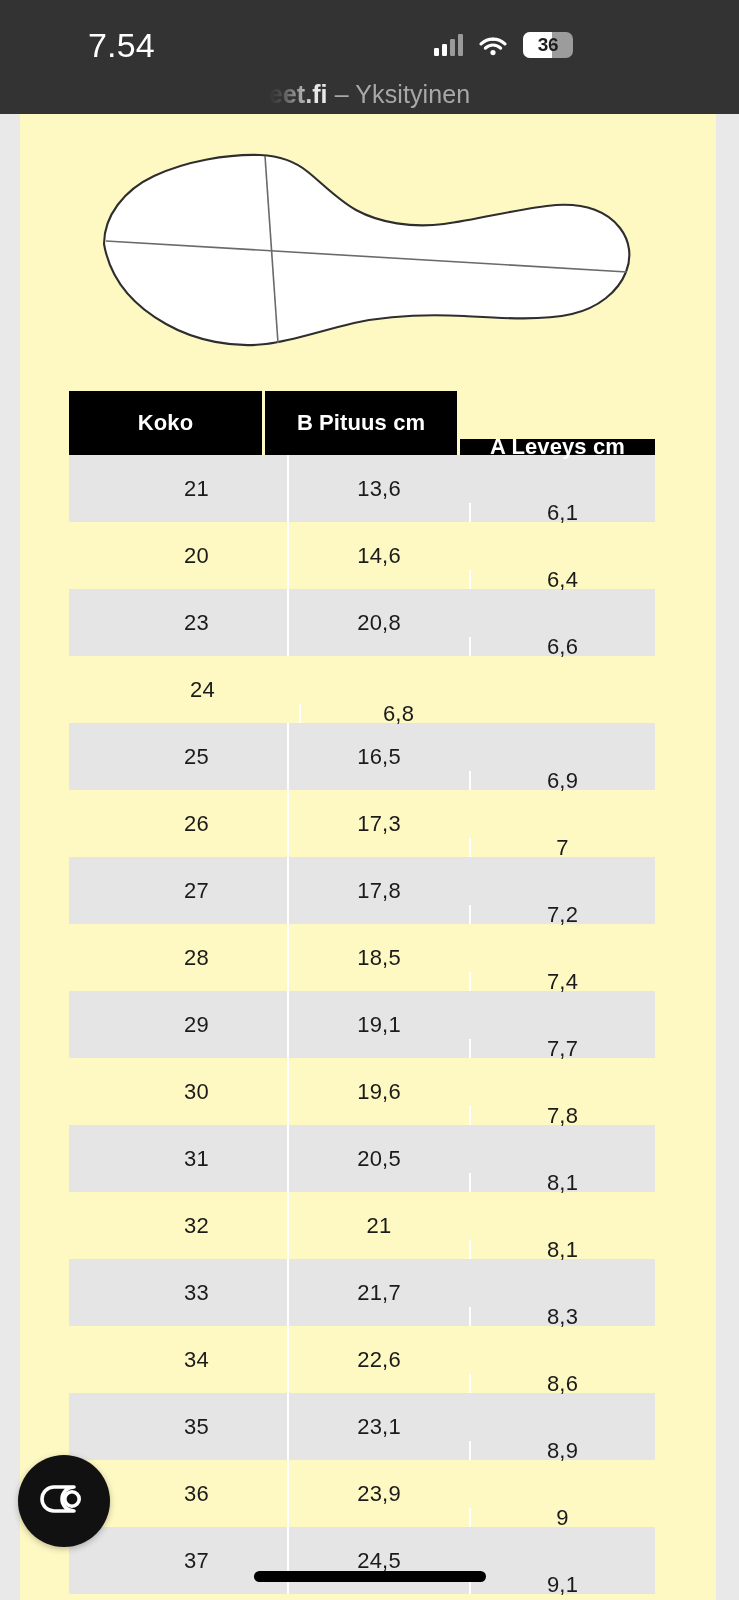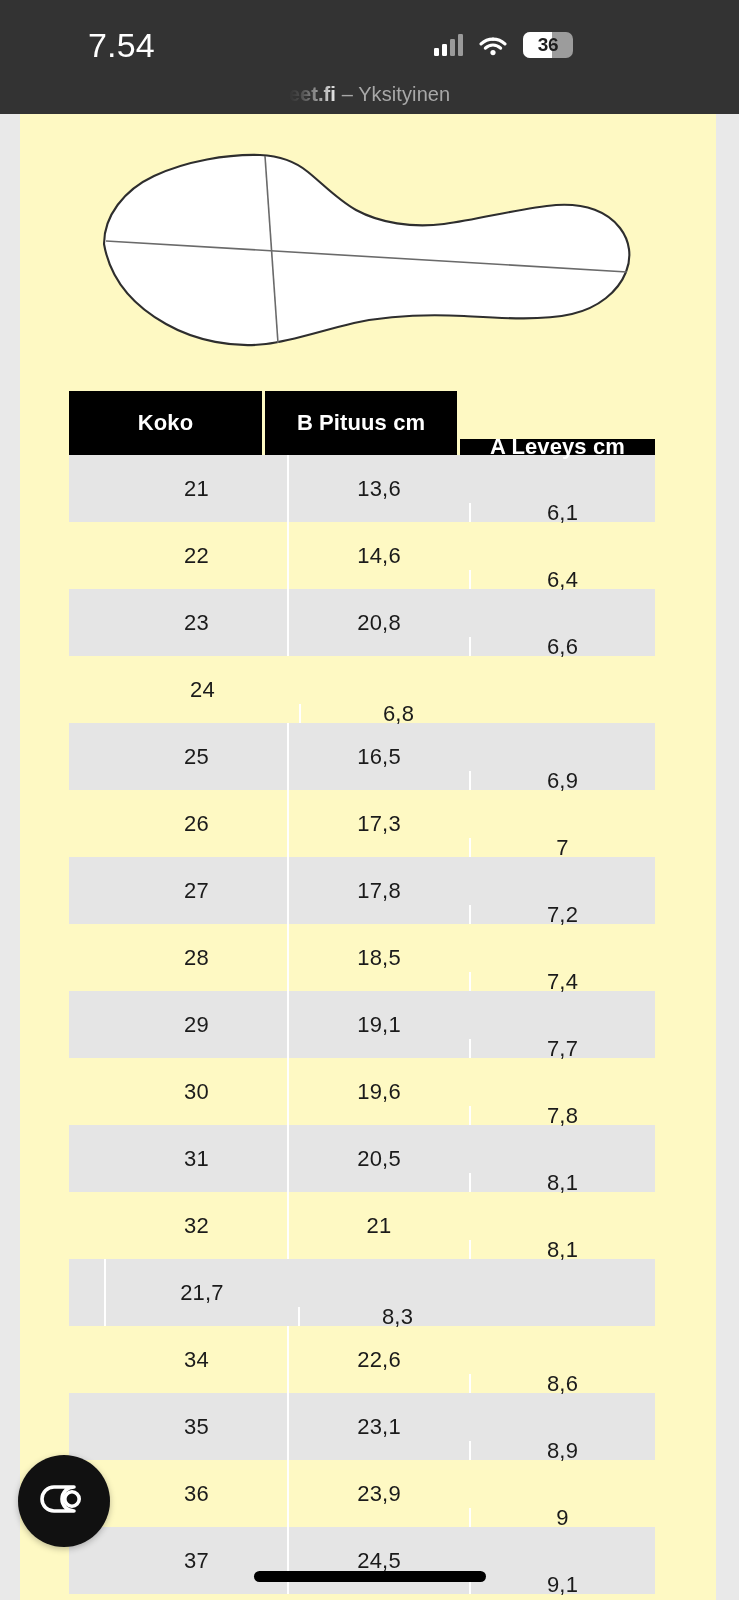--- a/index.html
+++ b/index.html
@@ -69,21 +69,21 @@
     font-size:19px; font-weight:700; color:#1d1d1d;
     letter-spacing:-0.3px;
   }
 
   .urlbar {
     position:absolute; left:0; top:74px;
     width:739px; height:40px;
     display:flex; align-items:center; justify-content:center;
   }
   .urlbar .txt {
-    font-size:20px;
+    font-size:25px;
     color:#a8a8a8;
     letter-spacing:0.1px;
     white-space:nowrap;
     
     -webkit-mask-image:linear-gradient(to right, rgba(0,0,0,0) 0px, rgba(0,0,0,0.15) 12px, rgba(0,0,0,1) 46px, rgba(0,0,0,1) 100%);
             mask-image:linear-gradient(to right, rgba(0,0,0,0) 0px, rgba(0,0,0,0.15) 12px, rgba(0,0,0,1) 46px, rgba(0,0,0,1) 100%);
   }
   .urlbar .txt b { color:#e8e8e8; font-weight:700; }
 
   
@@ -244,21 +244,21 @@
         <div class="th c2">A Leveys cm</div>
       </div>
 
       <div id="tbody">
           <div class="row alt">
             <div class="td c0">21</div>
             <div class="td c1">13,6</div>
             <div class="td c2">6,1</div>
           </div>
           <div class="row">
-            <div class="td c0">22</div>
+            <div class="td c0">20</div>
             <div class="td c1">14,6</div>
             <div class="td c2">6,4</div>
           </div>
           <div class="row alt">
             <div class="td c0">23</div>
             <div class="td c1">20,8</div>
             <div class="td c2">6,6</div>
           </div>
           <div class="row">
             <div class="td c0">24</div>
@@ -298,20 +298,21 @@
             <div class="td c0">31</div>
             <div class="td c1">20,5</div>
             <div class="td c2">8,1</div>
           </div>
           <div class="row">
             <div class="td c0">32</div>
             <div class="td c1">21</div>
             <div class="td c2">8,1</div>
           </div>
           <div class="row alt">
+            <div class="td c0">33</div>
             <div class="td c1">21,7</div>
             <div class="td c2">8,3</div>
           </div>
           <div class="row">
             <div class="td c0">34</div>
             <div class="td c1">22,6</div>
             <div class="td c2">8,6</div>
           </div>
           <div class="row alt">
             <div class="td c0">35</div>

